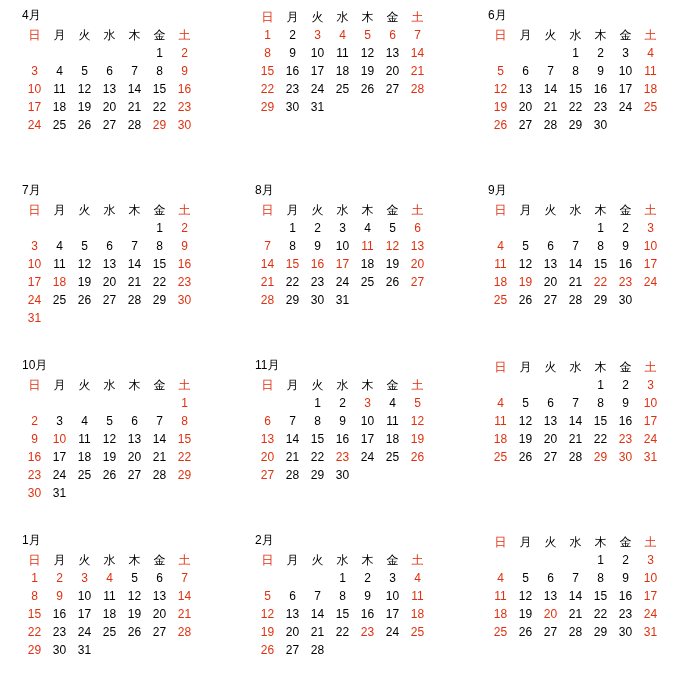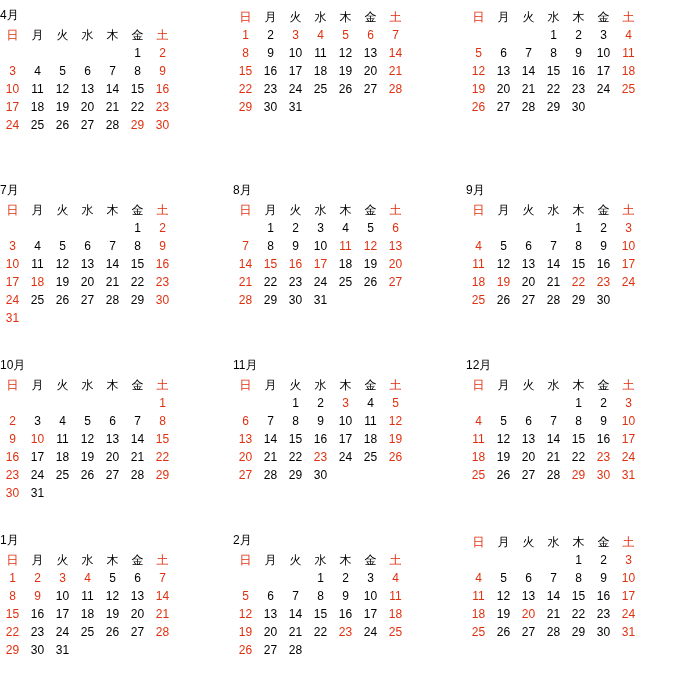--- a/index.html
+++ b/index.html
@@ -14,21 +14,21 @@
     color: #000000;
     overflow: hidden;
   }
   #calendar-grid {
     display: grid;
     grid-template-columns: repeat(3, 233px);
     grid-template-rows: repeat(4, 175px);
     width: 699px;
   }
   .month {
-    padding: 8px 0 0 0;
+    padding: 8px 0 0 22px;
     box-sizing: border-box;
   }
   .month-title {
     font-size: 12px;
     line-height: 14px;
     margin-bottom: 4px;
     color: #000;
   }
   table.month-table {
     border-collapse: collapse;
@@ -183,20 +183,21 @@
             <td class="day">31</td>
             <td class="empty"></td>
             <td class="empty"></td>
             <td class="empty"></td>
             <td class="empty"></td>
           </tr>
         </tbody>
       </table>
     </div>
     <div class="month">
+      <div class="month-title">6月</div>
       <table class="month-table">
         <thead>
           <tr>
             <th class="dow sun">日</th>
             <th class="dow">月</th>
             <th class="dow">火</th>
             <th class="dow">水</th>
             <th class="dow">木</th>
             <th class="dow">金</th>
             <th class="dow sat">土</th>
@@ -578,21 +579,20 @@
             <td class="day">29</td>
             <td class="day">30</td>
             <td class="empty"></td>
             <td class="empty"></td>
             <td class="empty"></td>
           </tr>
         </tbody>
       </table>
     </div>
     <div class="month">
-      <div class="month-title">12月</div>
       <table class="month-table">
         <thead>
           <tr>
             <th class="dow sun">日</th>
             <th class="dow">月</th>
             <th class="dow">火</th>
             <th class="dow">水</th>
             <th class="dow">木</th>
             <th class="dow">金</th>
             <th class="dow sat">土</th>

